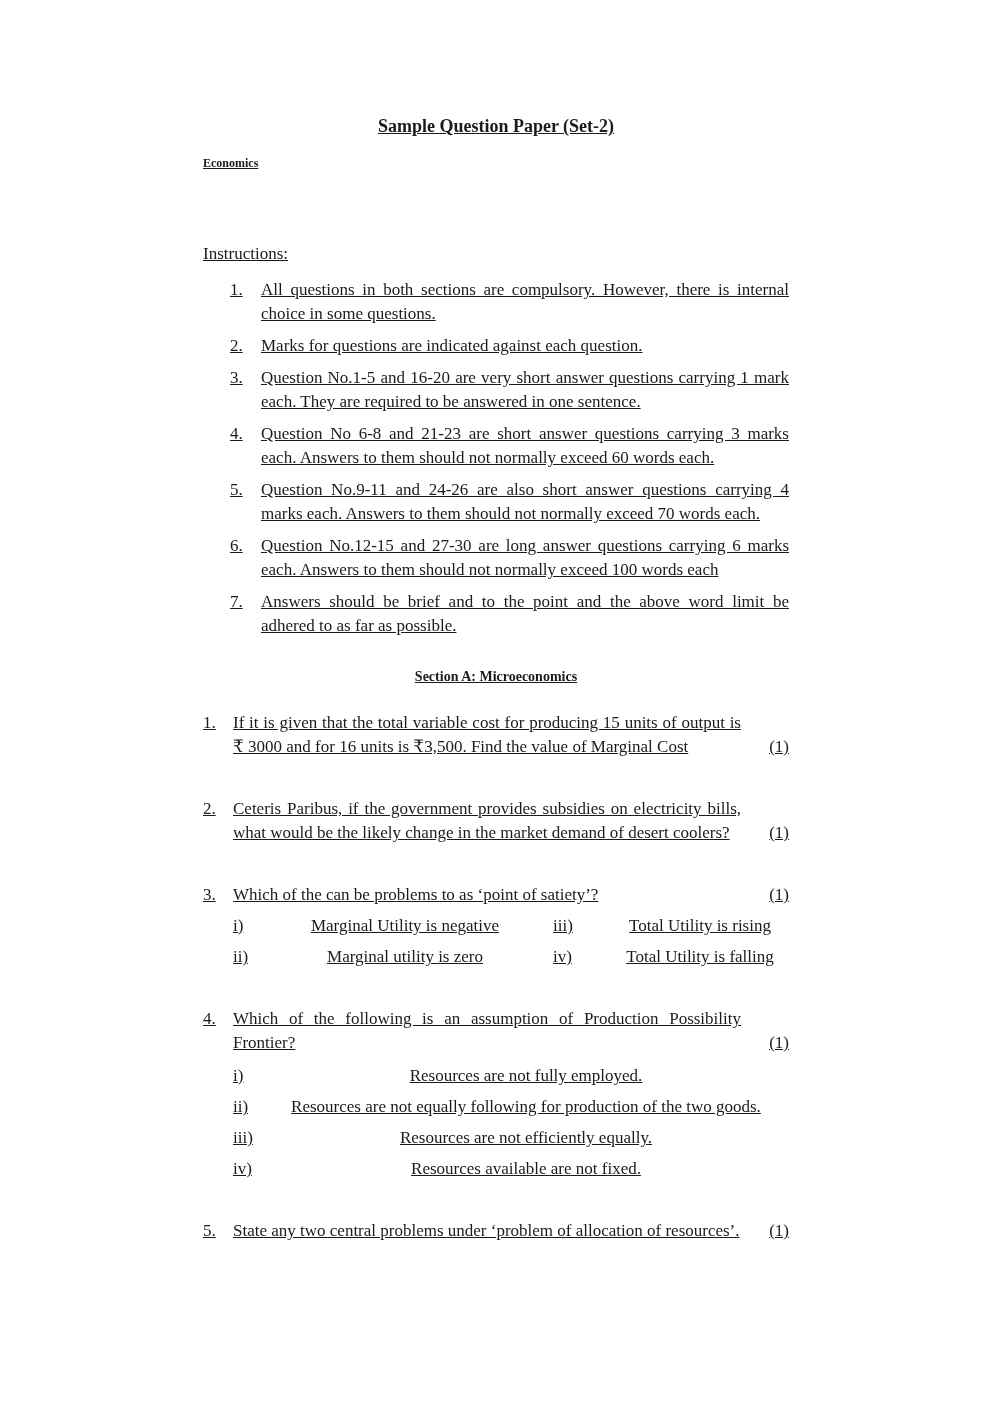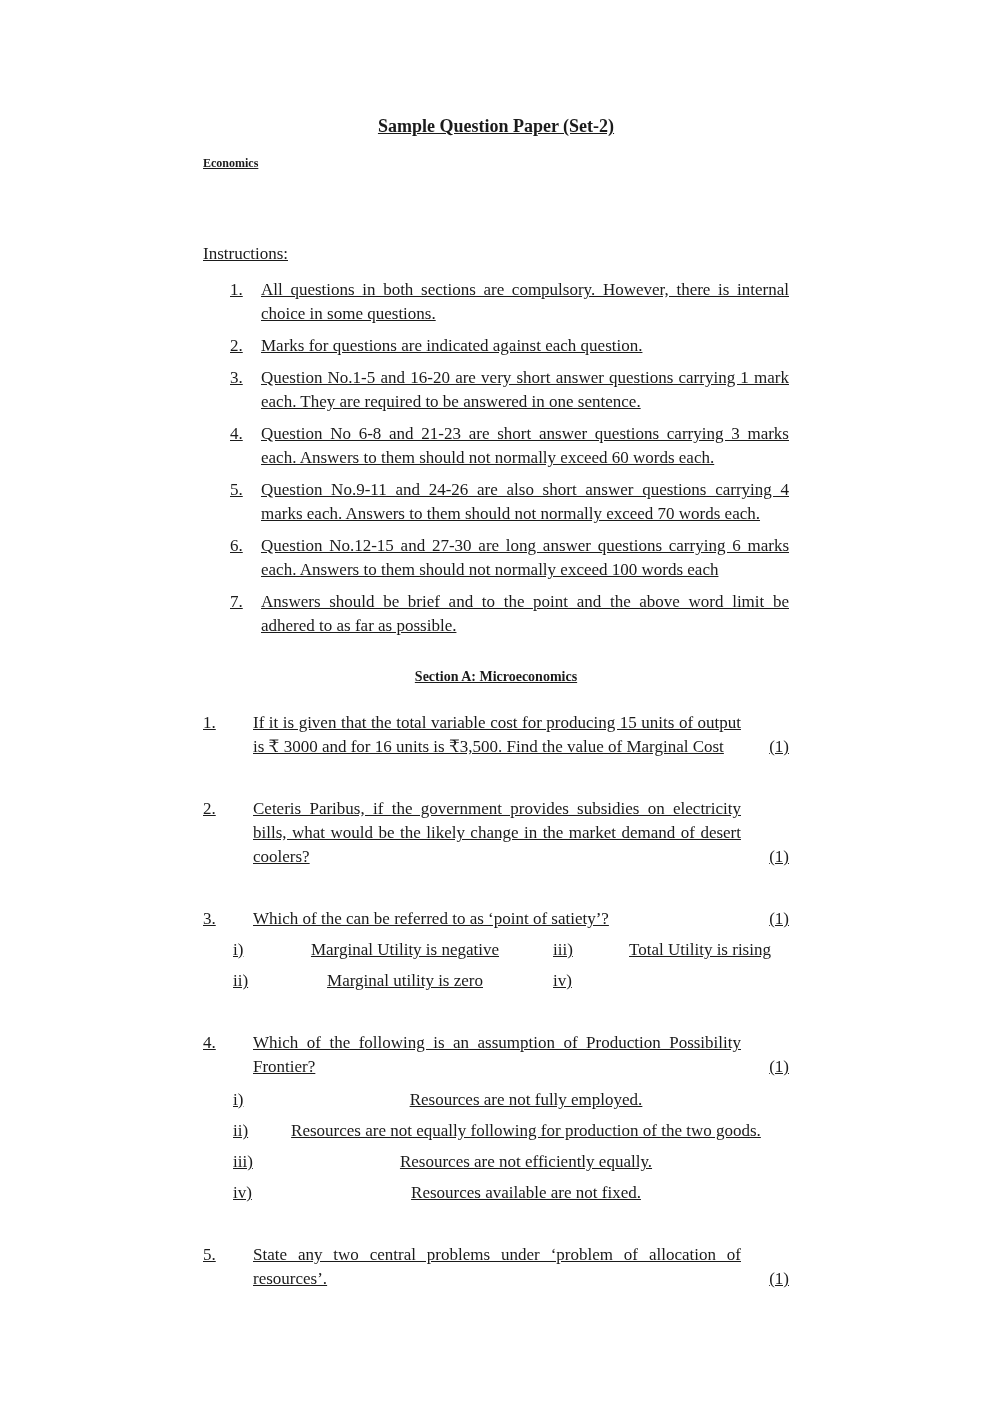--- a/index.html
+++ b/index.html
@@ -68,21 +68,20 @@
     display: flex;
   }
   .q-num {
     flex: 0 0 30px;
     align-self: flex-start;
   }
   .q-text {
     flex: 1;
     text-align: justify;
     padding-right: 10px;
-    margin-left: 20px;
   }
   .q-marks {
     flex: 0 0 38px;
     text-align: right;
     align-self: flex-end;
   }
   .opts-2col {
     display: grid;
     grid-template-columns: 320px 1fr;
     row-gap: 7px;
@@ -166,38 +165,39 @@
     <div class="question">
       <span class="q-num">2.</span>
       <span class="q-text">Ceteris Paribus, if the government provides subsidies on electricity bills, what would be the likely change in the market demand of desert coolers?</span>
       <span class="q-marks">(1)</span>
     </div>
   </div>
 
   <div class="q-block">
     <div class="question">
       <span class="q-num">3.</span>
-      <span class="q-text">Which of the can be referred to as ‘point of satiety’?</span>
+      <span class="q-text">Which of the can be problems to as ‘point of satiety’?</span>
       <span class="q-marks">(1)</span>
     </div>
     <div class="opts-2col">
       <div class="opt">
         <span class="opt-label-sm">i)</span>
         <span class="opt-text">Marginal Utility is negative</span>
       </div>
       <div class="opt">
         <span class="opt-label-lg">iii)</span>
         <span class="opt-text">Total Utility is rising</span>
       </div>
       <div class="opt">
         <span class="opt-label-sm">ii)</span>
         <span class="opt-text">Marginal utility is zero</span>
       </div>
       <div class="opt">
         <span class="opt-label-lg">iv)</span>
+        <span class="opt-text">Total Utility is falling</span>
       </div>
     </div>
   </div>
 
   <div class="q-block">
     <div class="question">
       <span class="q-num">4.</span>
       <span class="q-text">Which of the following is an assumption of Production Possibility Frontier?</span>
       <span class="q-marks">(1)</span>
     </div>

